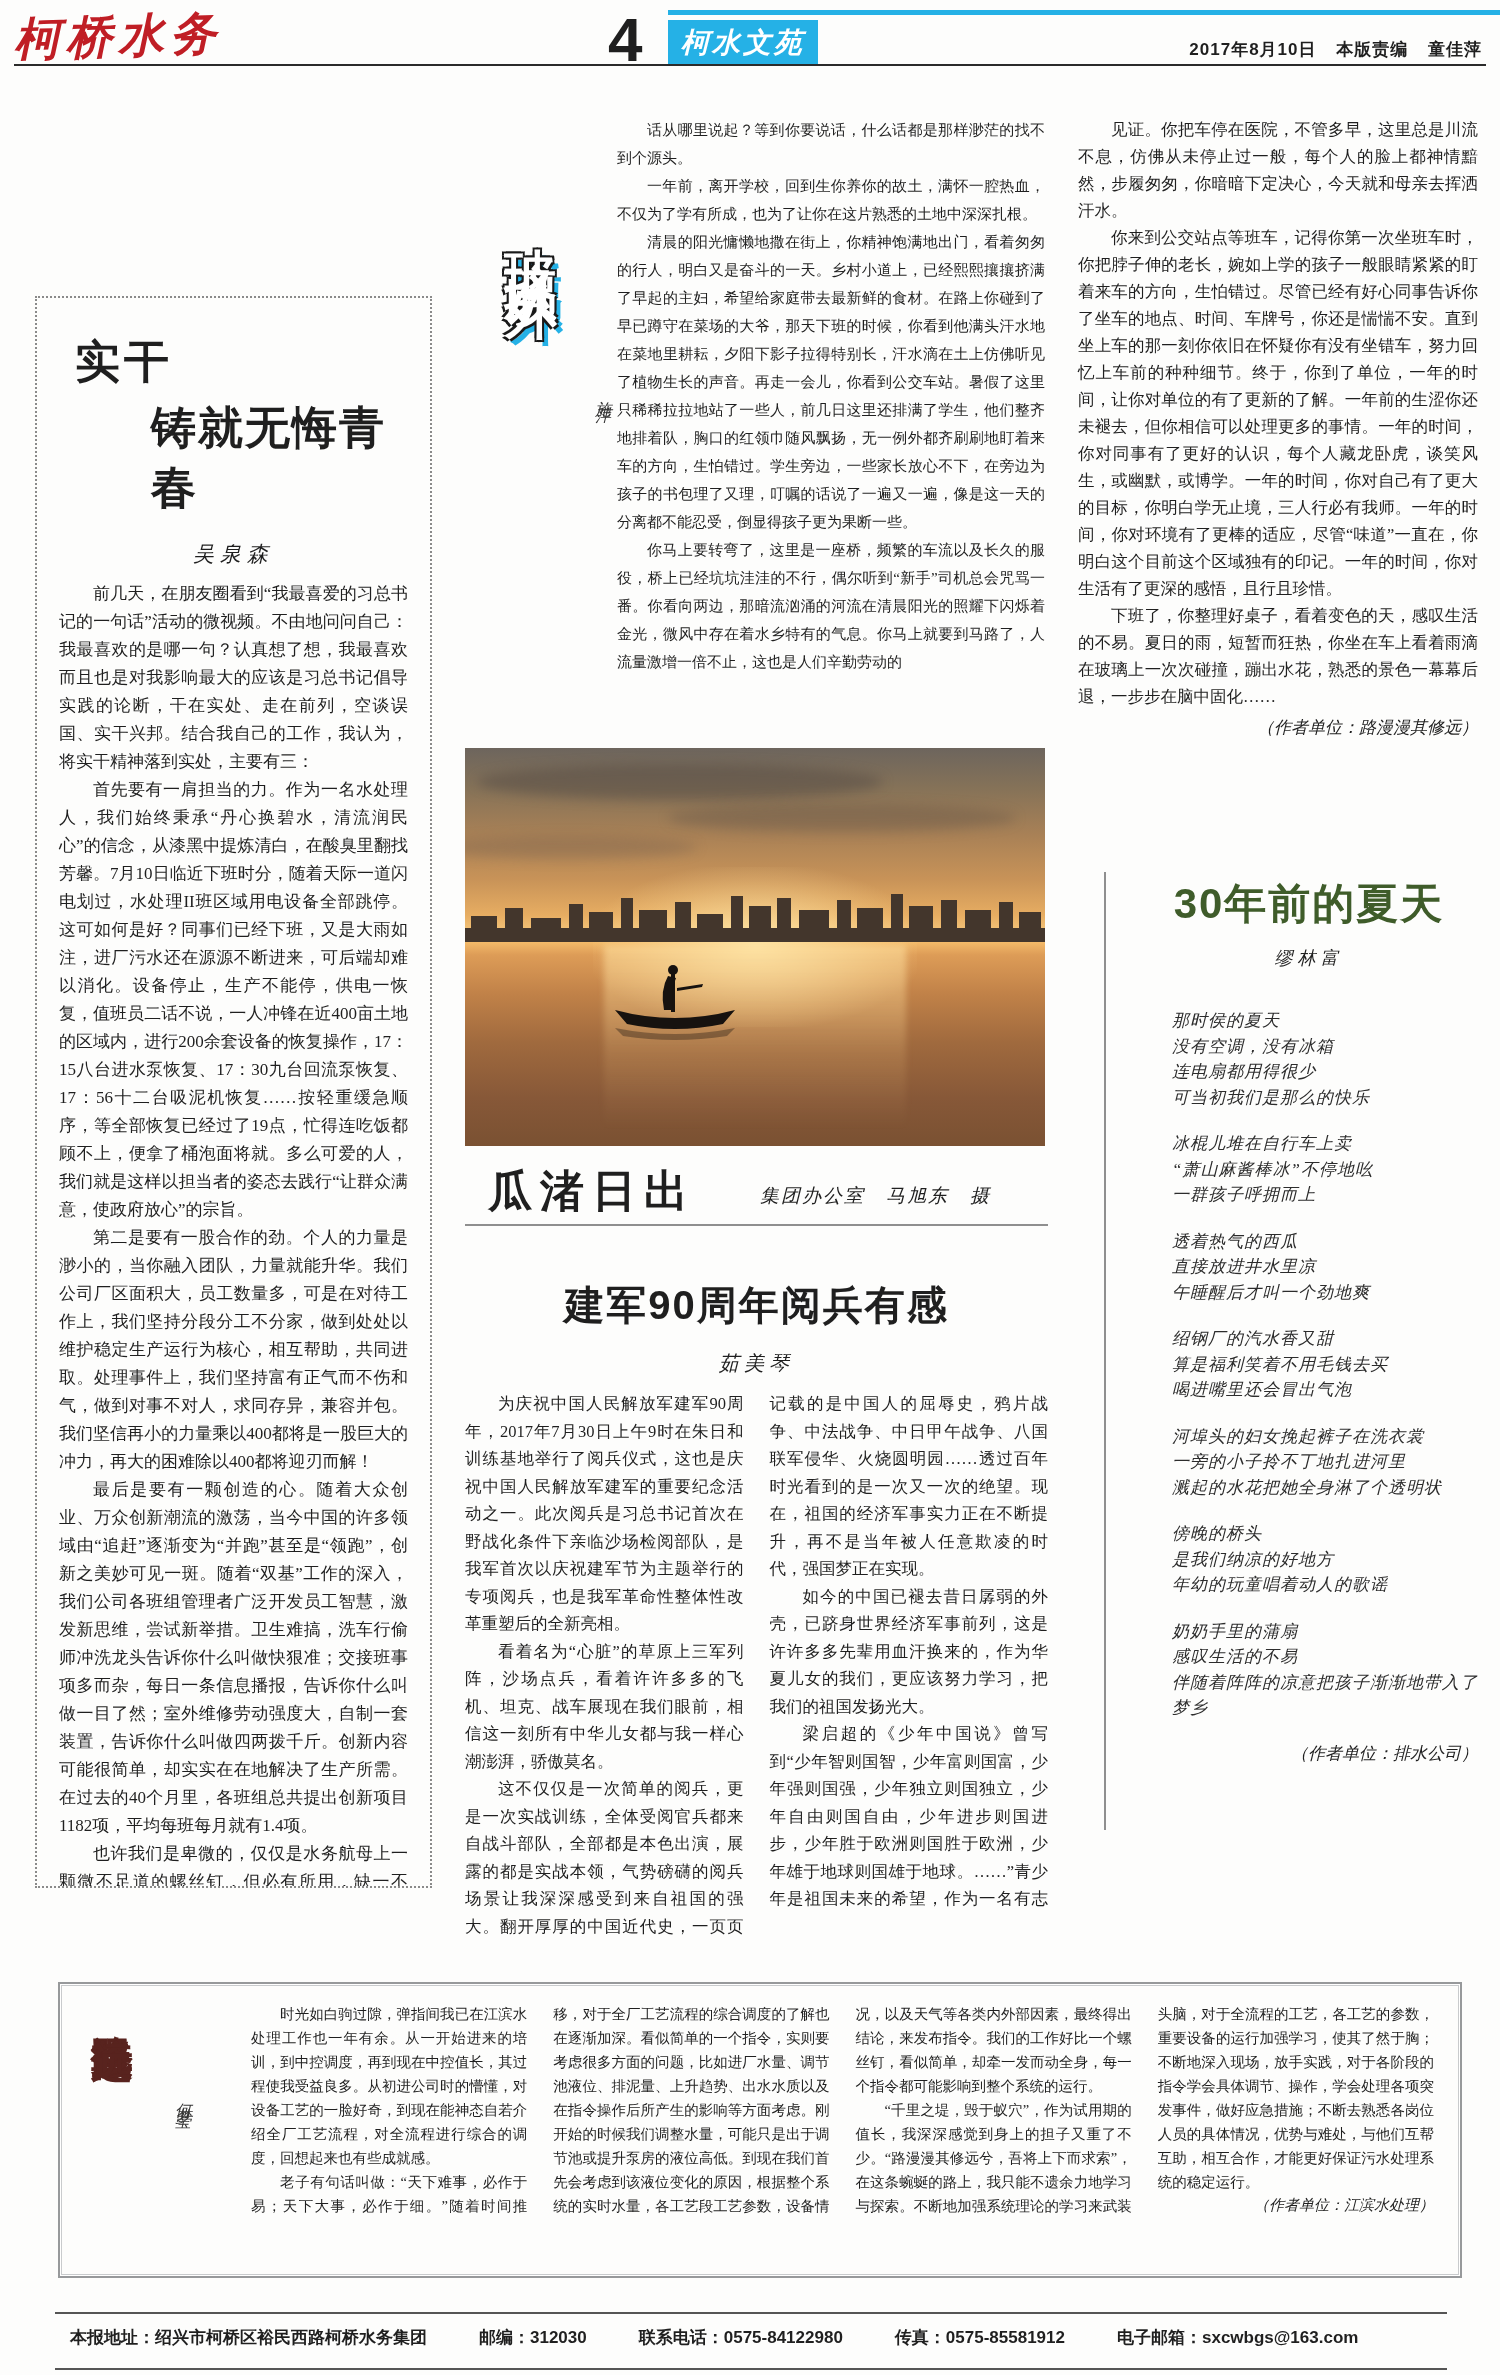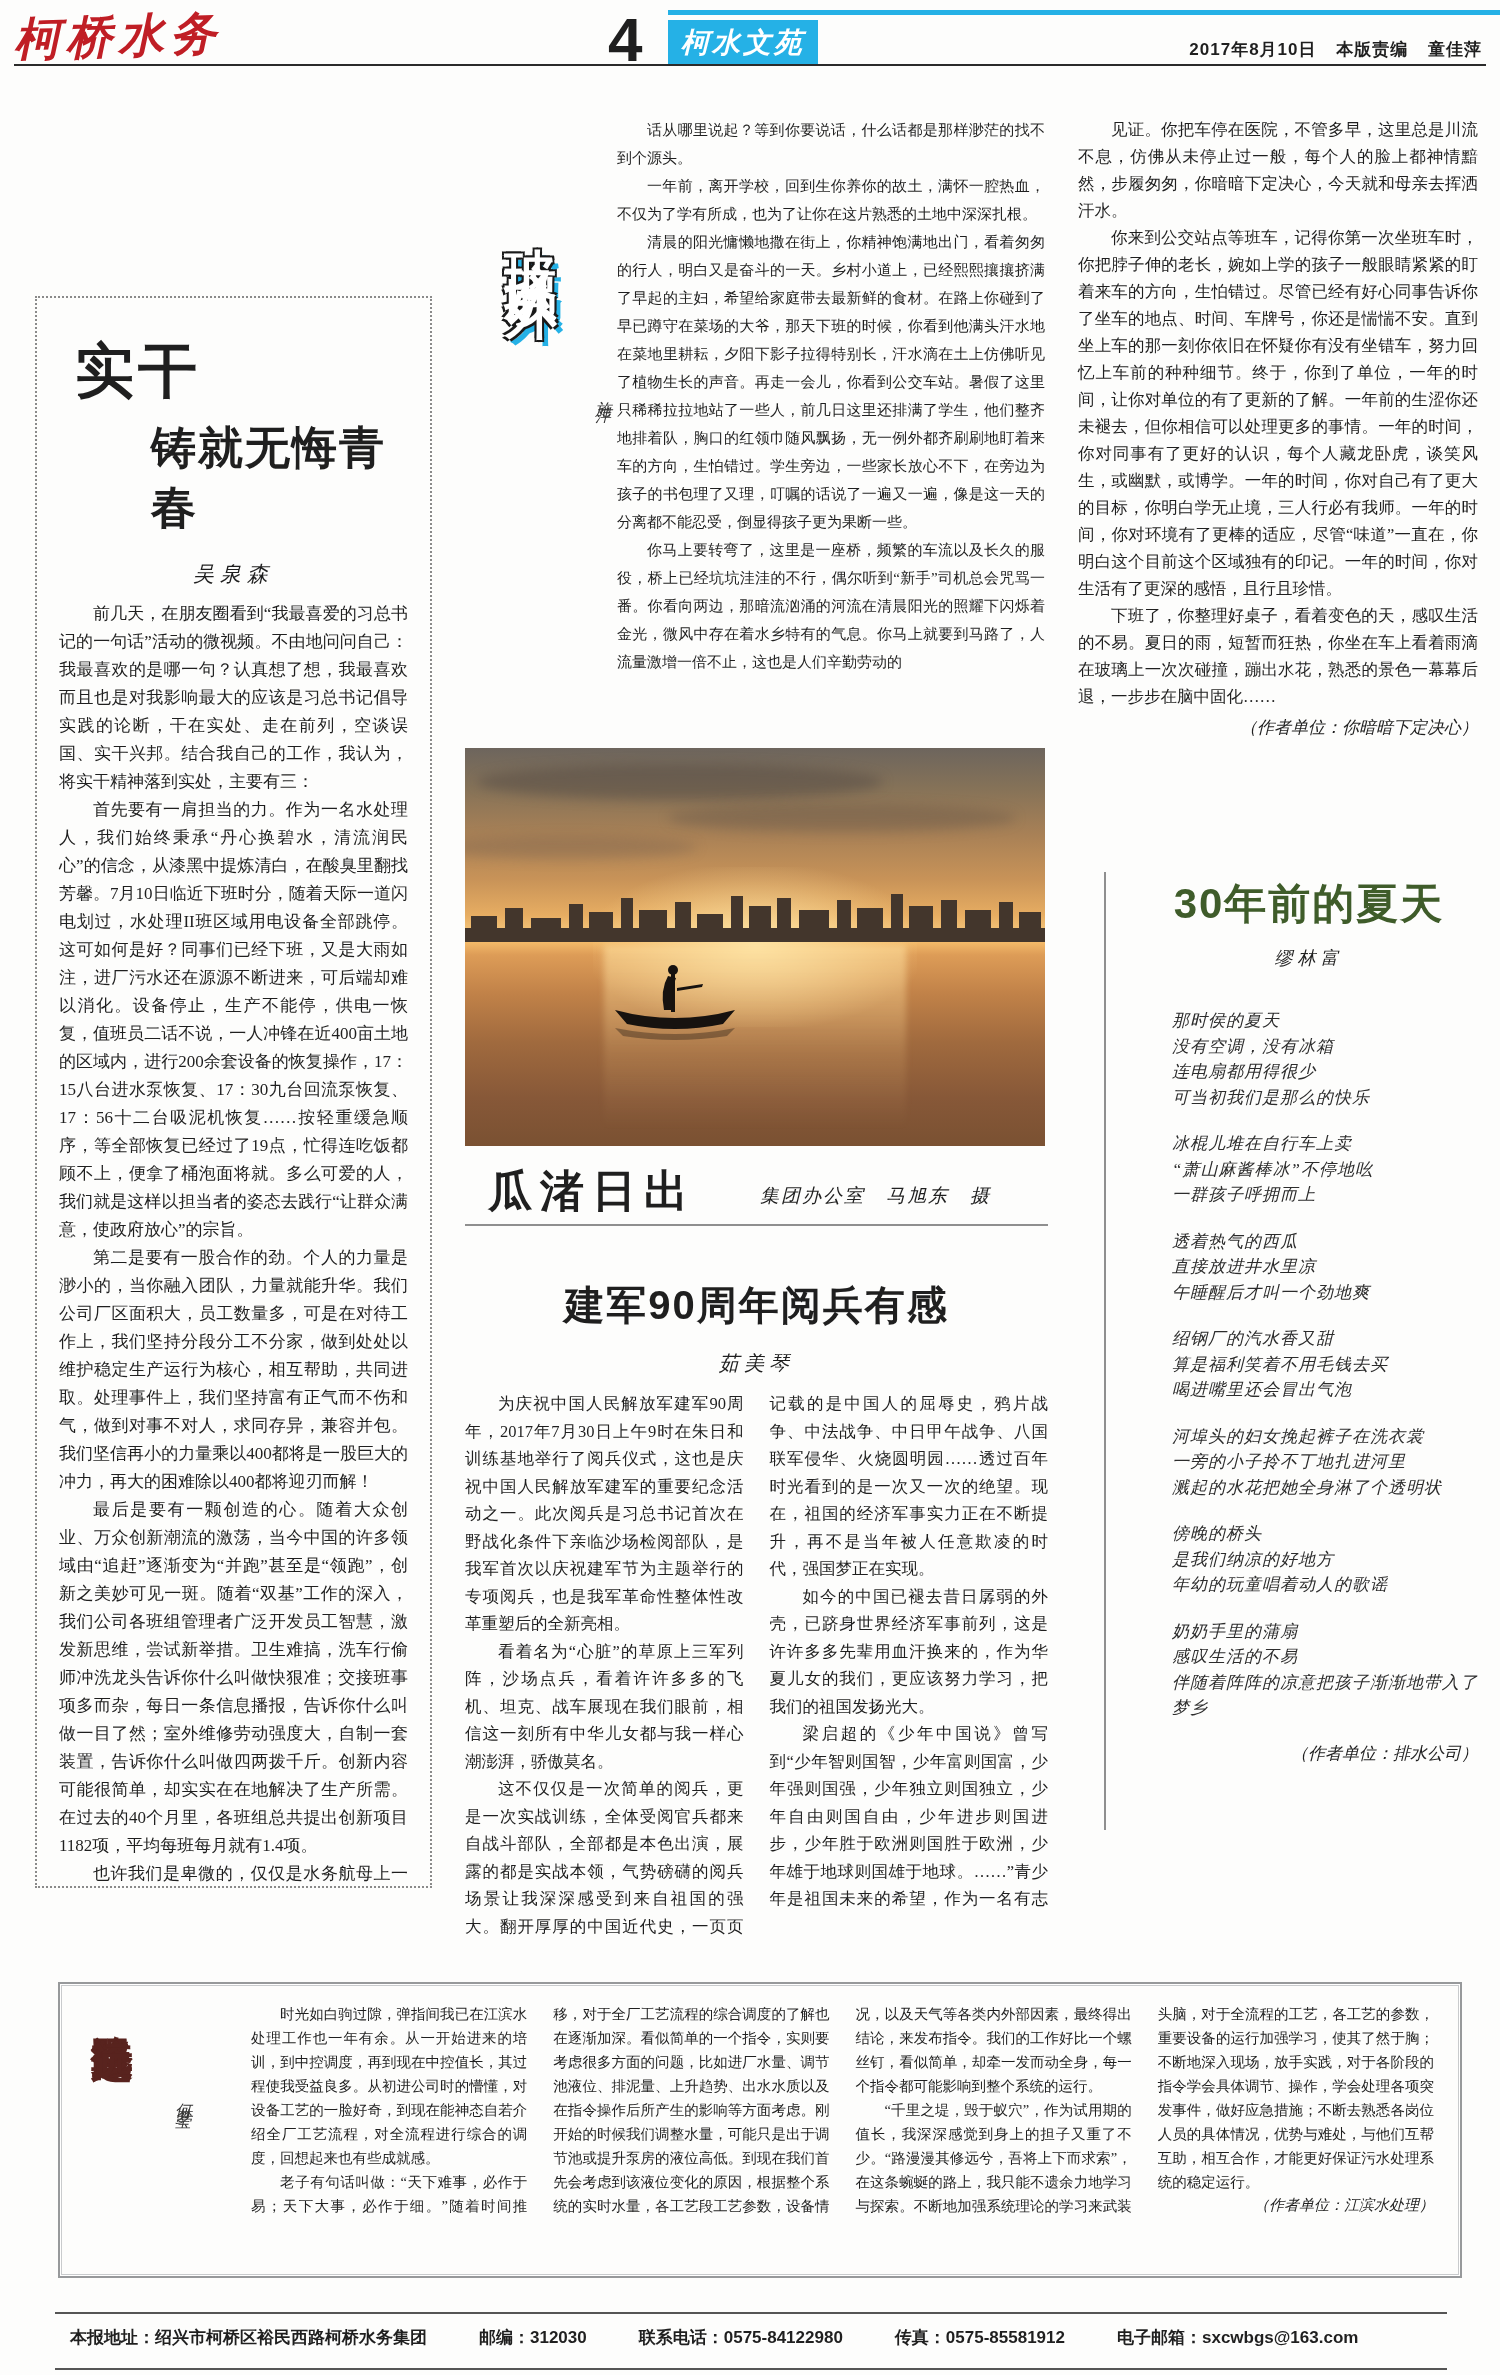--- a/index.html
+++ b/index.html
@@ -24,21 +24,21 @@
   .dateline span{margin-left:14px;}
   .headrule{position:absolute;left:14px;top:64px;width:1472px;height:2px;background:#2b2b2b;}
 
   
   .body-text p{text-indent:2em;text-align:justify;}
   .attr{text-align:right;font-style:italic;font-size:17px;margin-top:6px;}
 
   
   .leftbox{position:absolute;left:35px;top:296px;width:397px;height:1592px;
         border:2px dotted #8a8a8a;padding:34px 22px 0 22px;overflow:hidden;}
-  .lb-title1{font-size:59px;font-weight:bold;font-family:"Liberation Sans",sans-serif;
+  .lb-title1{font-size:45px;font-weight:bold;font-family:"Liberation Sans",sans-serif;
         letter-spacing:4px;margin-left:16px;}
   .lb-title2{font-size:45px;font-weight:bold;font-family:"Liberation Sans",sans-serif;
         letter-spacing:2px;margin-left:92px;margin-top:6px;}
   .lb-author{text-align:center;font-size:21px;font-style:italic;margin:22px 0 12px 0;letter-spacing:6px;}
   .leftbox .body-text{font-size:17px;line-height:28px;}
 
   
   .vtitle-boli{position:absolute;left:474px;top:206px;width:92px;
         writing-mode:vertical-rl;text-orientation:upright;
         font-size:52px;font-weight:bold;font-family:"Liberation Sans",sans-serif;
@@ -153,21 +153,21 @@
         <p>清晨的阳光慵懒地撒在街上，你精神饱满地出门，看着匆匆的行人，明白又是奋斗的一天。乡村小道上，已经熙熙攘攘挤满了早起的主妇，希望给家庭带去最新鲜的食材。在路上你碰到了早已蹲守在菜场的大爷，那天下班的时候，你看到他满头汗水地在菜地里耕耘，夕阳下影子拉得特别长，汗水滴在土上仿佛听见了植物生长的声音。再走一会儿，你看到公交车站。暑假了这里只稀稀拉拉地站了一些人，前几日这里还排满了学生，他们整齐地排着队，胸口的红领巾随风飘扬，无一例外都齐刷刷地盯着来车的方向，生怕错过。学生旁边，一些家长放心不下，在旁边为孩子的书包理了又理，叮嘱的话说了一遍又一遍，像是这一天的分离都不能忍受，倒显得孩子更为果断一些。</p>
         <p>你马上要转弯了，这里是一座桥，频繁的车流以及长久的服役，桥上已经坑坑洼洼的不行，偶尔听到“新手”司机总会咒骂一番。你看向两边，那暗流汹涌的河流在清晨阳光的照耀下闪烁着金光，微风中存在着水乡特有的气息。你马上就要到马路了，人流量激增一倍不止，这也是人们辛勤劳动的</p>
       </div>
   </div>
   <div class="boli-colB">
     <div class="body-text">
         <p>见证。你把车停在医院，不管多早，这里总是川流不息，仿佛从未停止过一般，每个人的脸上都神情黯然，步履匆匆，你暗暗下定决心，今天就和母亲去挥洒汗水。</p>
         <p>你来到公交站点等班车，记得你第一次坐班车时，你把脖子伸的老长，婉如上学的孩子一般眼睛紧紧的盯着来车的方向，生怕错过。尽管已经有好心同事告诉你了坐车的地点、时间、车牌号，你还是惴惴不安。直到坐上车的那一刻你依旧在怀疑你有没有坐错车，努力回忆上车前的种种细节。终于，你到了单位，一年的时间，让你对单位的有了更新的了解。一年前的生涩你还未褪去，但你相信可以处理更多的事情。一年的时间，你对同事有了更好的认识，每个人藏龙卧虎，谈笑风生，或幽默，或博学。一年的时间，你对自己有了更大的目标，你明白学无止境，三人行必有我师。一年的时间，你对环境有了更棒的适应，尽管“味道”一直在，你明白这个目前这个区域独有的印记。一年的时间，你对生活有了更深的感悟，且行且珍惜。</p>
         <p>下班了，你整理好桌子，看着变色的天，感叹生活的不易。夏日的雨，短暂而狂热，你坐在车上看着雨滴在玻璃上一次次碰撞，蹦出水花，熟悉的景色一幕幕后退，一步步在脑中固化……</p>
       </div>
-    <div class="attr">（作者单位：你暗暗下定决心）</div>
+    <div class="attr">（作者单位：路漫漫其修远）</div>
   </div>
 
   <div class="photo">
     <div class="sky" style="position:absolute;inset:0;background:linear-gradient(180deg,#6d655d 0%,#857258 10%,#a98156 22%,#c89358 33%,#e7ad62 42%,#f6c97e 47%,#f2b868 49%,#dd9c57 52%,#c08148 62%,#a06a3e 74%,#875838 88%,#7a5132 100%);"></div>
     <div class="glow"></div>
     <div class="cloud" style="left:2%;top:4%;width:70%;height:9%;"></div>
     <div class="cloud" style="left:35%;top:14%;width:60%;height:7%;background:rgba(95,80,70,.35);"></div>
     <div class="cloud" style="left:-5%;top:22%;width:45%;height:6%;background:rgba(110,90,75,.3);"></div>
     <div class="streak"></div>
     <svg width="580" height="398" viewBox="0 0 580 398">

